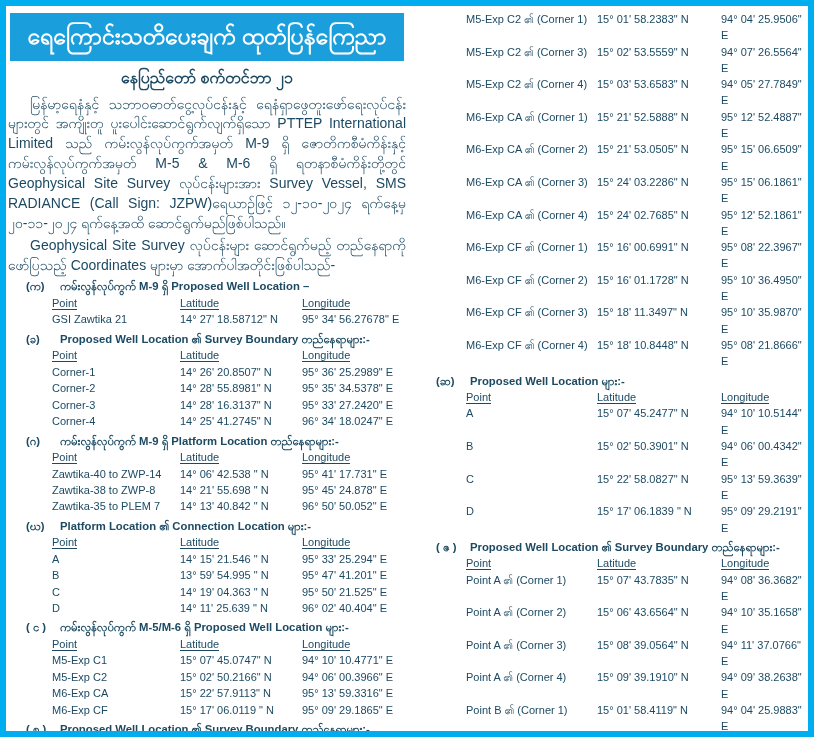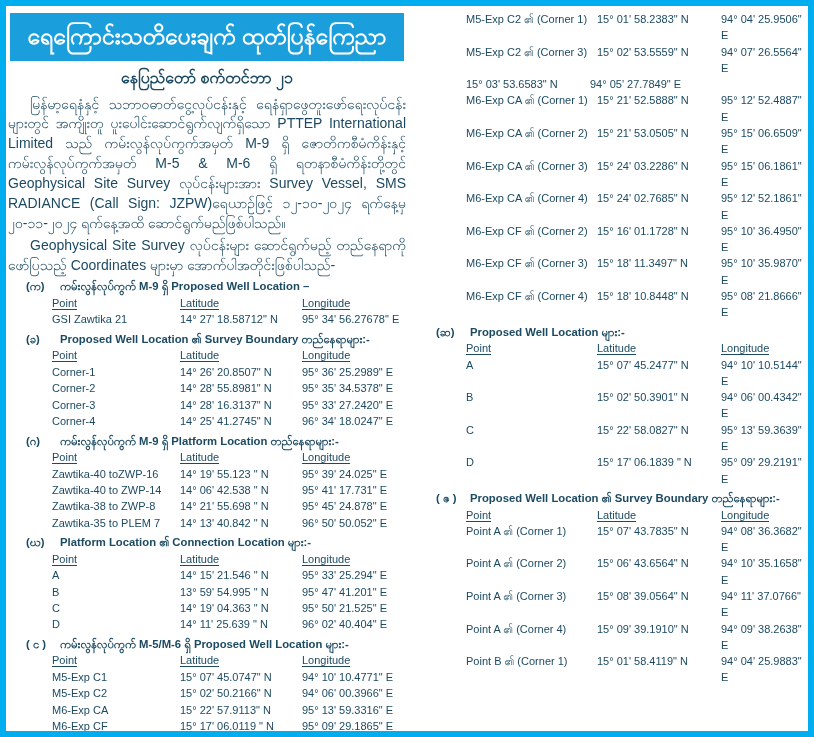--- a/index.html
+++ b/index.html
@@ -117,25 +117,20 @@
           <span class="sec-title">ကမ်းလွန်လုပ်ကွက် M-9 ရှိ Platform Location တည်နေရာများ:-</span>
         </div>
         <div class="tbl">
           <div class="tr th">
             <span class="c1"><span class="hu">Point</span></span>
             <span class="c2"><span class="hu">Latitude</span></span>
             <span class="c3"><span class="hu">Longitude</span></span>
           </div>
           <div>
 
-          <div class="tr">
-              <span class="c1">Zawtika-40 toZWP-16</span>
-              <span class="c2">14° 19' 55.123 " N</span>
-              <span class="c3">95° 39'  24.025" E</span>
-            </div>
               <div class="tr">
               <span class="c1">Zawtika-40 to ZWP-14</span>
               <span class="c2">14° 06' 42.538 " N</span>
               <span class="c3">95° 41'  17.731" E</span>
             </div>
               <div class="tr">
               <span class="c1">Zawtika-38 to ZWP-8</span>
               <span class="c2">14° 21' 55.698 " N</span>
               <span class="c3">95° 45'  24.878" E</span>
             </div>
@@ -252,20 +247,21 @@
           <span class="c1">M5-Exp C2 ၏ (Corner 1)</span>
           <span class="c2">15° 01' 58.2383" N</span>
           <span class="c3">94° 04'  25.9506" E</span>
         </div>
           <div class="tr">
           <span class="c1">M5-Exp C2 ၏ (Corner 3)</span>
           <span class="c2">15° 02' 53.5559" N</span>
           <span class="c3">94° 07'  26.5564" E</span>
         </div>
           <div class="tr">
+          <span class="c1">M5-Exp C2 ၏ (Corner 4)</span>
           <span class="c2">15° 03' 53.6583" N</span>
           <span class="c3">94° 05'  27.7849" E</span>
         </div>
           <div class="tr">
           <span class="c1">M6-Exp CA ၏ (Corner 1)</span>
           <span class="c2">15° 21' 52.5888" N</span>
           <span class="c3">95° 12'  52.4887" E</span>
         </div>
           <div class="tr">
           <span class="c1">M6-Exp CA ၏ (Corner 2)</span>
@@ -276,20 +272,25 @@
           <span class="c1">M6-Exp CA ၏ (Corner 3)</span>
           <span class="c2">15° 24' 03.2286" N</span>
           <span class="c3">95° 15'  06.1861" E</span>
         </div>
           <div class="tr">
           <span class="c1">M6-Exp CA ၏ (Corner 4)</span>
           <span class="c2">15° 24' 02.7685" N</span>
           <span class="c3">95° 12'  52.1861" E</span>
         </div>
           <div class="tr">
+          <span class="c1">M6-Exp CF ၏ (Corner 1)</span>
+          <span class="c2">15° 16' 00.6991" N</span>
+          <span class="c3">95° 08'  22.3967" E</span>
+        </div>
+          <div class="tr">
           <span class="c1">M6-Exp CF ၏ (Corner 2)</span>
           <span class="c2">15° 16' 01.1728" N</span>
           <span class="c3">95° 10'  36.4950" E</span>
         </div>
           <div class="tr">
           <span class="c1">M6-Exp CF ၏ (Corner 3)</span>
           <span class="c2">15° 18' 11.3497" N</span>
           <span class="c3">95° 10'  35.9870" E</span>
         </div>
           <div class="tr">

